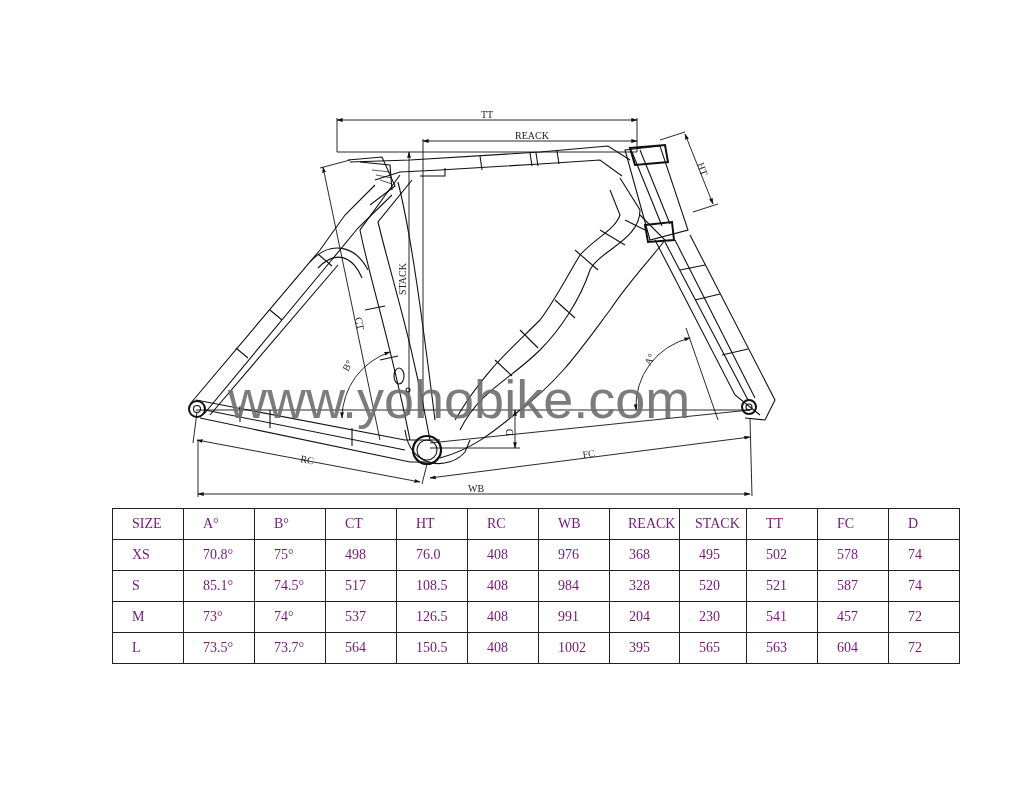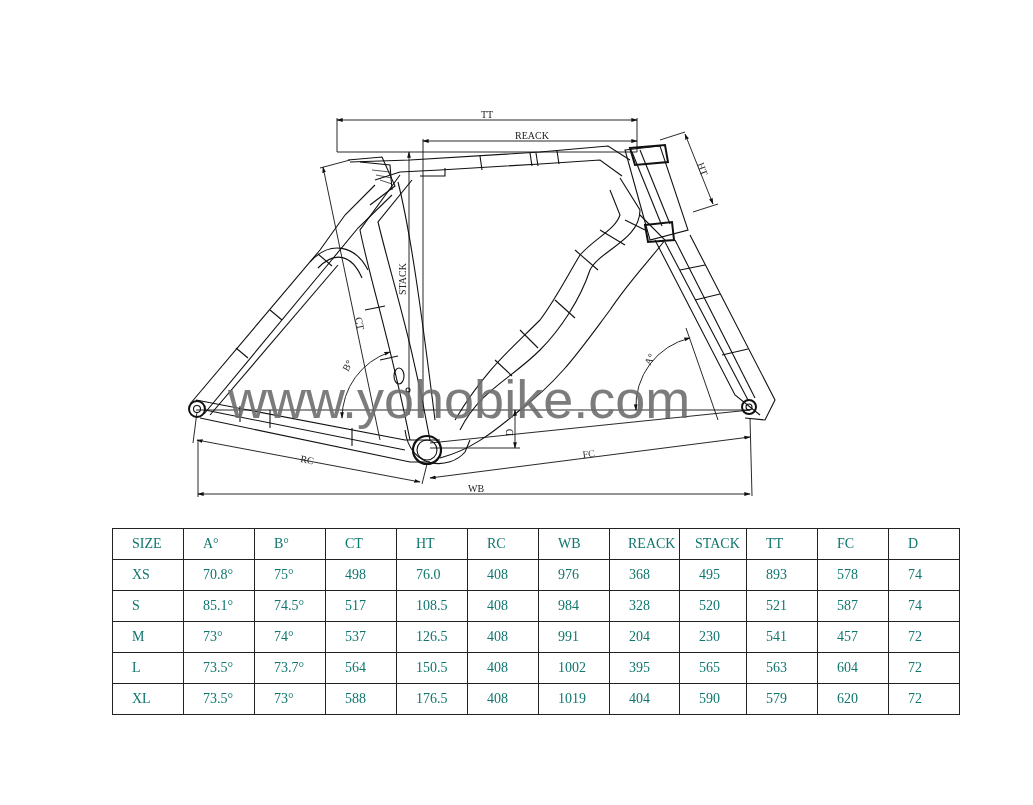--- a/index.html
+++ b/index.html
@@ -1,20 +1,20 @@
 <!DOCTYPE html>
 <html><head>
   <meta charset="utf-8">
   <style>
     html, body { margin: 0; padding: 0; background: #ffffff; }
     body { width: 1033px; height: 805px; position: relative; overflow: hidden; font-family: "Liberation Serif", "DejaVu Serif", serif; color: #111; }
     #diagram { position: absolute; left: 0; top: 0; width: 1033px; height: 520px; }
     .dim-label { font-family: "Liberation Serif", "DejaVu Serif", serif; font-size: 10px; fill: #222; }
     .watermark { font-family: "Liberation Sans", "DejaVu Sans", sans-serif; font-size: 54px; fill: #6e6e6e; opacity: 0.9; }
-    #geo-table { position: absolute; left: 112px; top: 528px; border-collapse: collapse; font-family: "Liberation Serif", "DejaVu Serif", serif; font-size: 14px; color: #0f766e; }
+    #geo-table { position: absolute; left: 112px; top: 508px; border-collapse: collapse; font-family: "Liberation Serif", "DejaVu Serif", serif; font-size: 14px; color: #701a75; }
     #geo-table td { border: 1.3px solid #222; height: 30px; padding: 0 0 0 19px; text-align: left; white-space: nowrap; }
     #geo-table tr.head td { font-size: 14px; }
   </style>
 </head>
 <body>
 
 <svg id="diagram" viewBox="0 0 1033 520" xmlns="http://www.w3.org/2000/svg">
   <defs>
     <marker id="arr" viewBox="0 0 10 10" refX="9" refY="5" markerWidth="7" markerHeight="7" orient="auto-start-reverse">
       <path d="M0,2 L10,5 L0,8 z" fill="#111"></path>
@@ -171,21 +171,21 @@
     <tr>
       <td>XS</td>
       <td>70.8°</td>
       <td>75°</td>
       <td>498</td>
       <td>76.0</td>
       <td>408</td>
       <td>976</td>
       <td>368</td>
       <td>495</td>
-      <td>893</td>
+      <td>502</td>
       <td>578</td>
       <td>74</td>
     </tr>
     <tr>
       <td>S</td>
       <td>85.1°</td>
       <td>74.5°</td>
       <td>517</td>
       <td>108.5</td>
       <td>408</td>
@@ -217,28 +217,14 @@
       <td>564</td>
       <td>150.5</td>
       <td>408</td>
       <td>1002</td>
       <td>395</td>
       <td>565</td>
       <td>563</td>
       <td>604</td>
       <td>72</td>
     </tr>
-    <tr>
-      <td>XL</td>
-      <td>73.5°</td>
-      <td>73°</td>
-      <td>588</td>
-      <td>176.5</td>
-      <td>408</td>
-      <td>1019</td>
-      <td>404</td>
-      <td>590</td>
-      <td>579</td>
-      <td>620</td>
-      <td>72</td>
-    </tr>
   </tbody>
 </table>
 
 </body></html>

